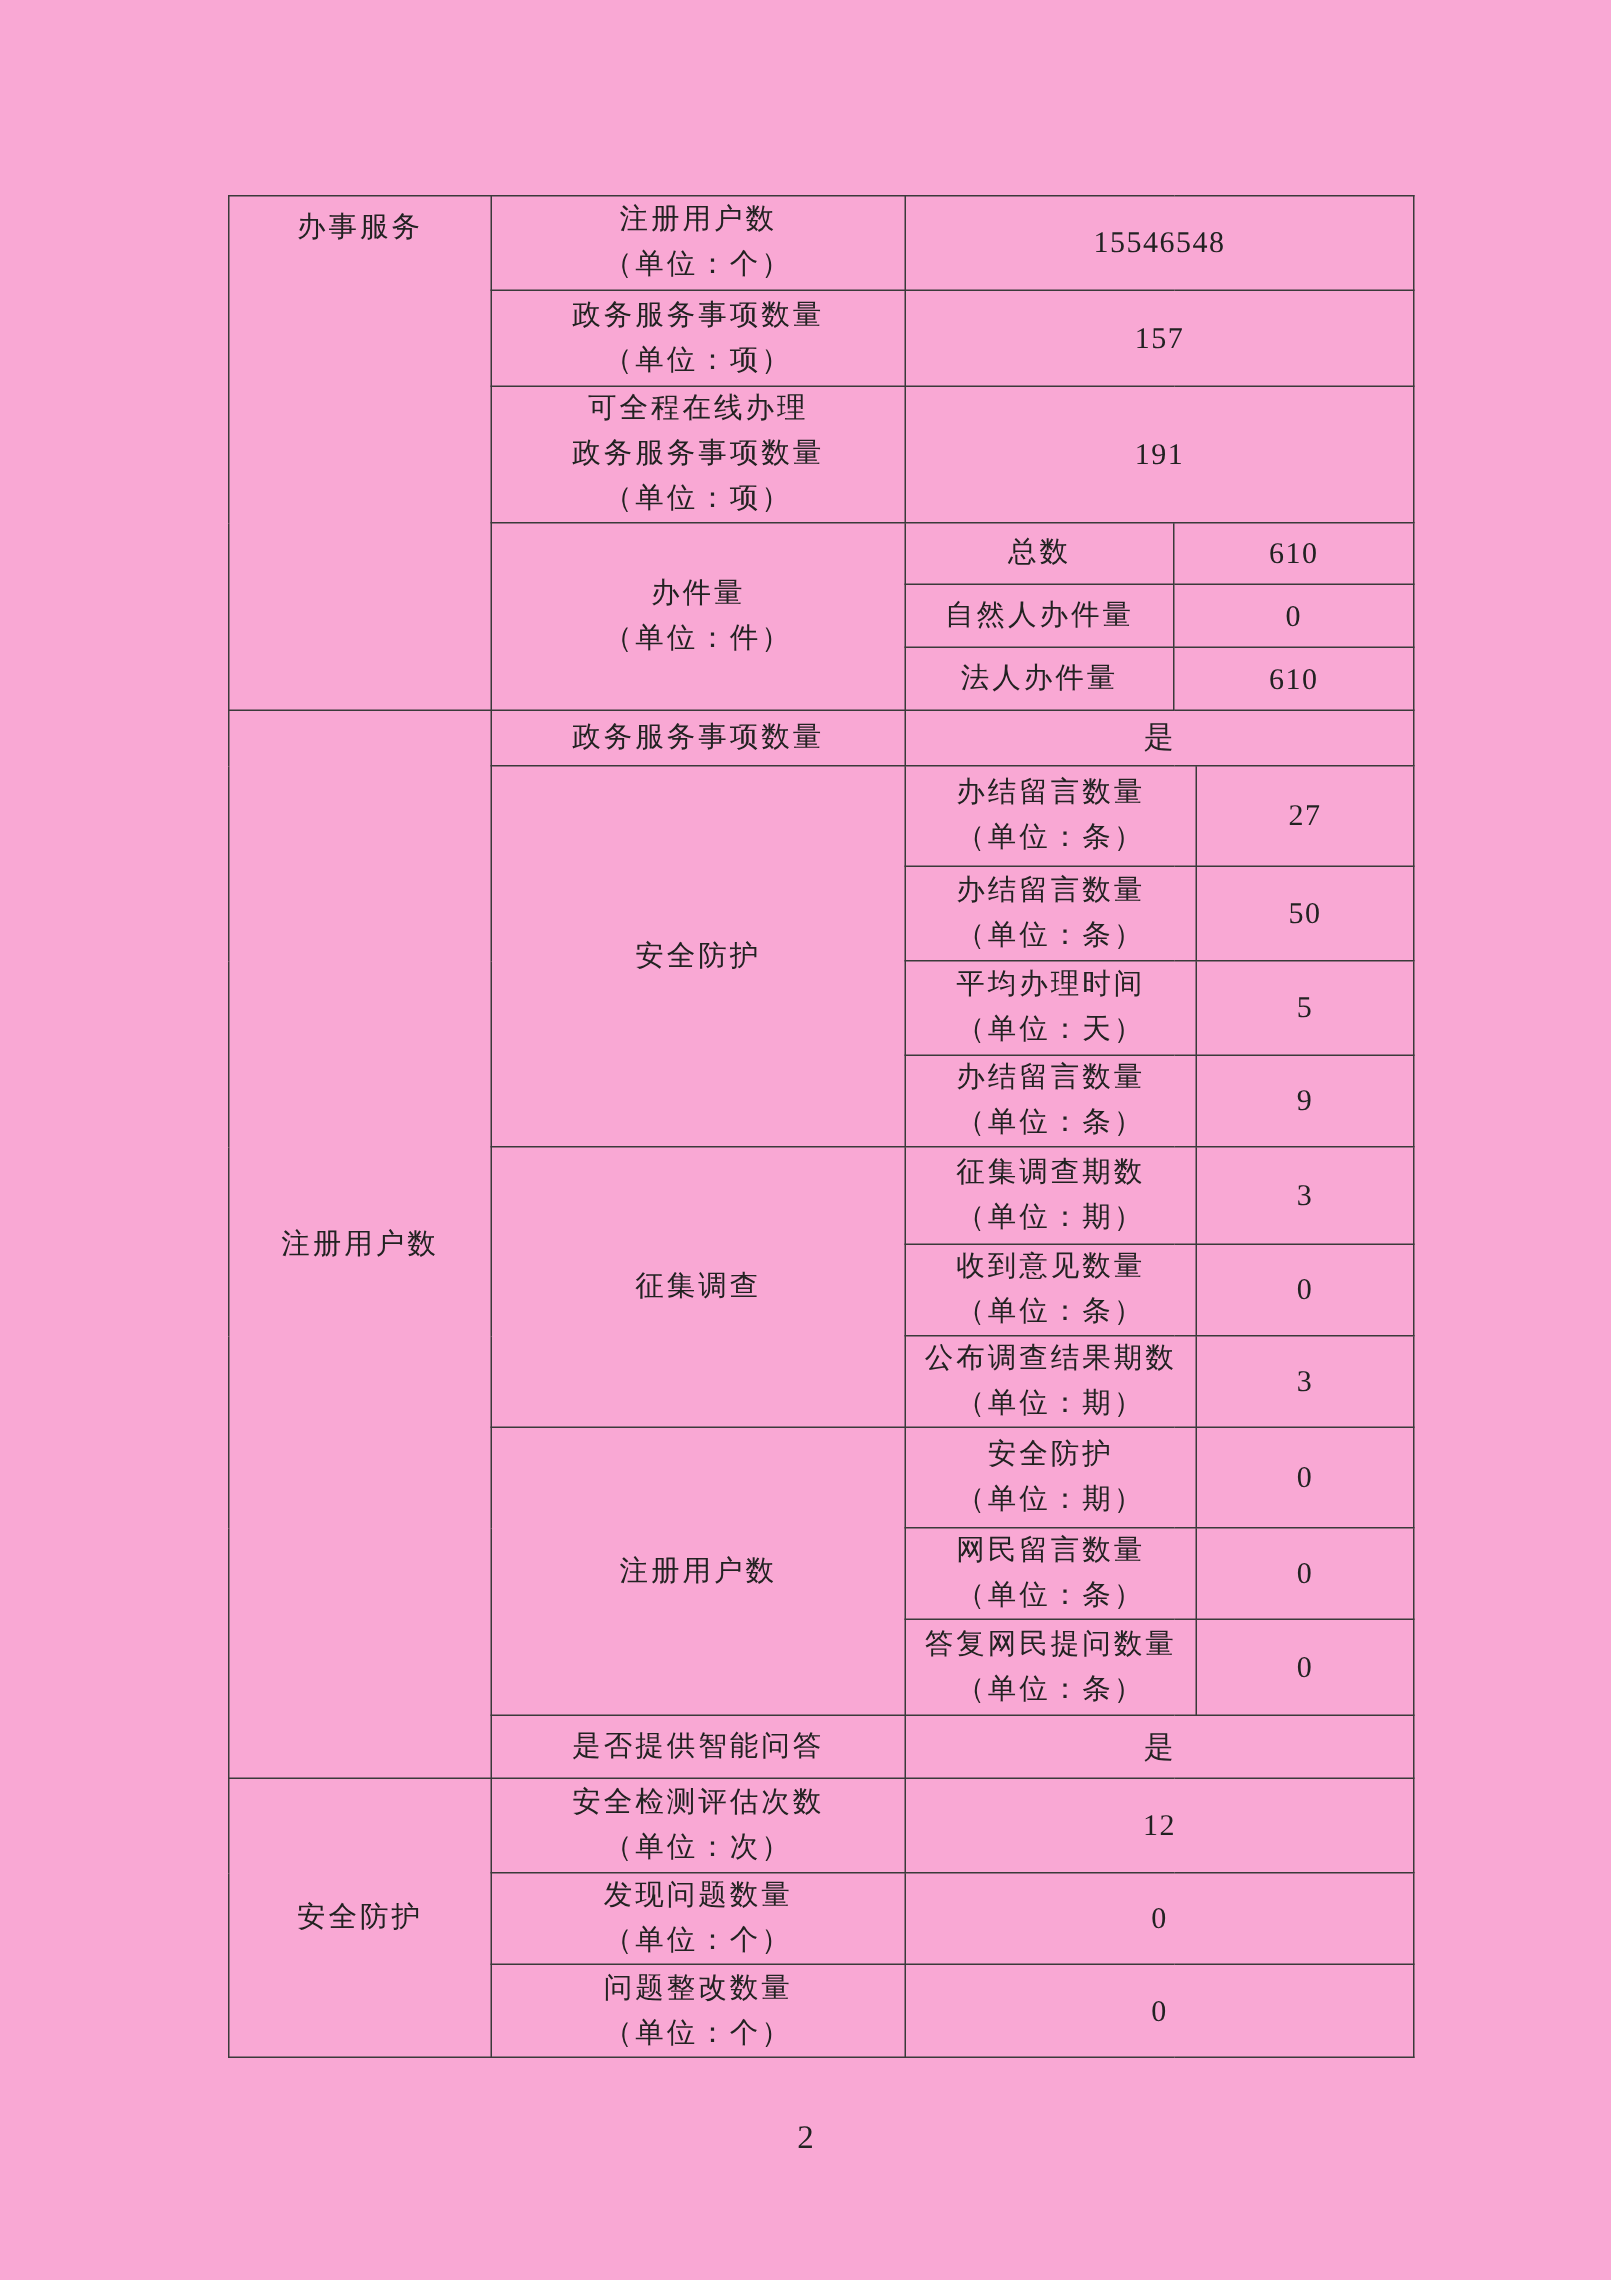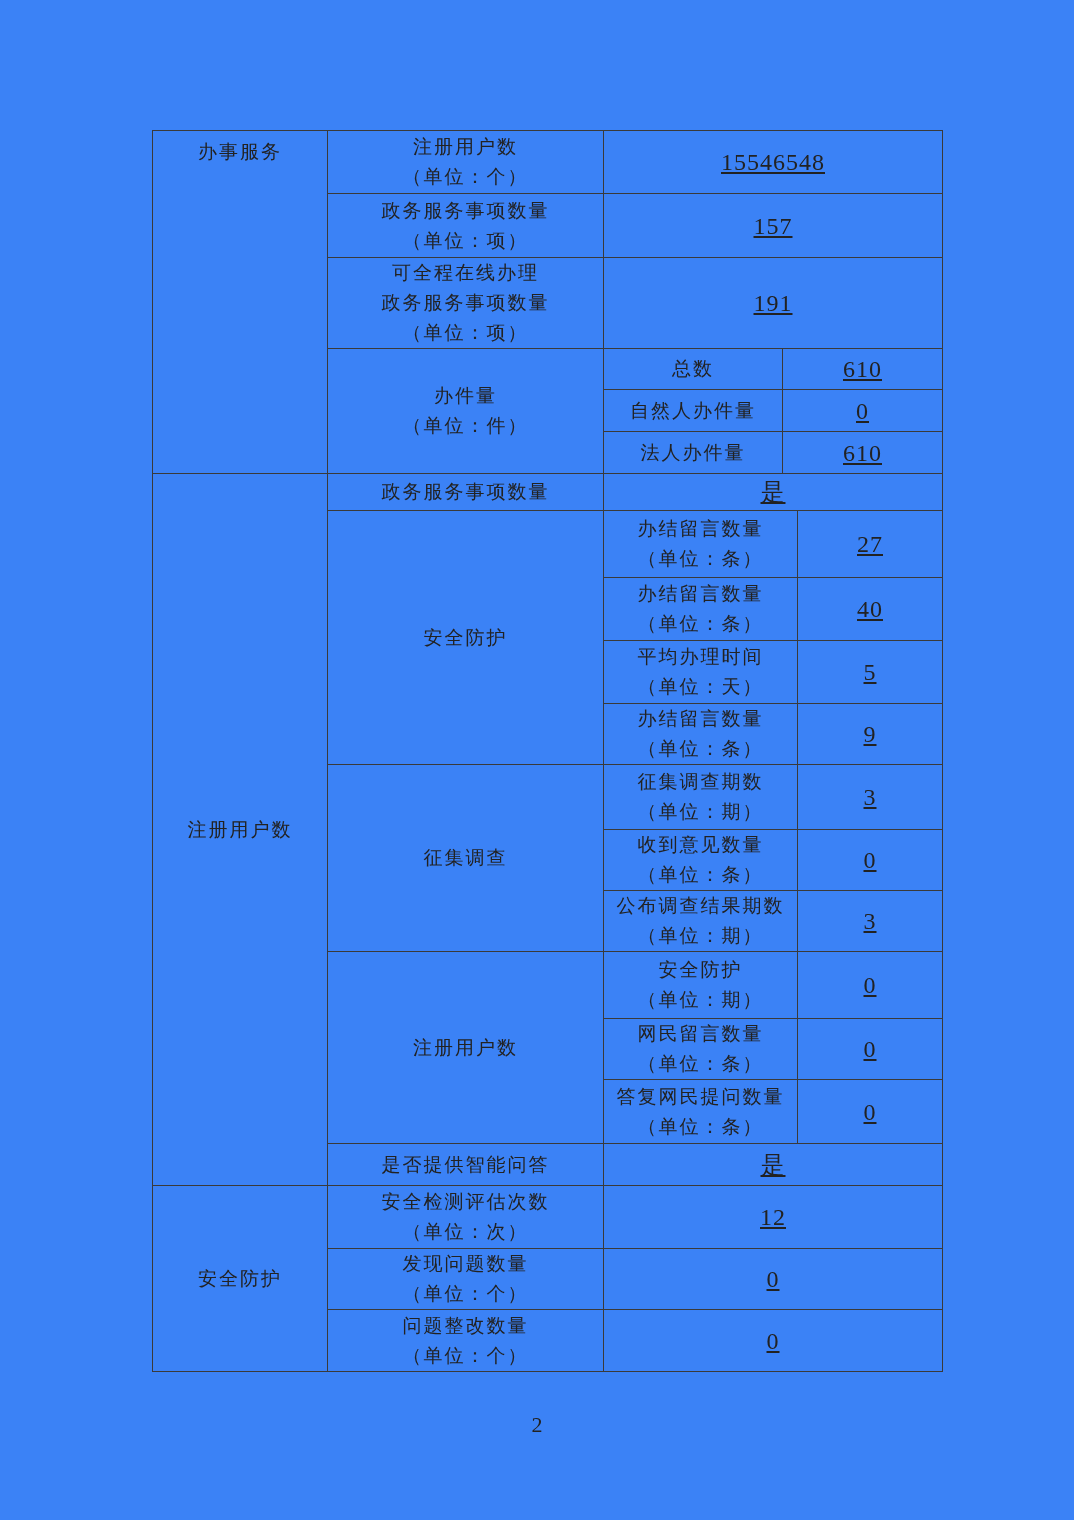--- a/index.html
+++ b/index.html
@@ -1,20 +1,20 @@
 <!DOCTYPE html>
 <html><head>
 <meta charset="utf-8">
 <style>
   html,body{margin:0;padding:0;background:#ffffff;}
   .page{
     position:relative;
     width:1074px;
     height:1520px;
-    background:#3b82f6;
+    background:#f9a8d4;
     font-family:"Liberation Serif","DejaVu Serif",serif;
     color:#222222;
     overflow:hidden;
   }
   table.report{
     position:absolute;
     left:152px;
     top:130px;
     width:790px;
     border-collapse:collapse;
@@ -25,21 +25,21 @@
     text-align:center;
     vertical-align:middle;
     font-size:19px;
     letter-spacing:2px;
     line-height:30px;
     padding:0;
     overflow:hidden;
   }
   td.group{font-size:19px;}
   td.group-top{vertical-align:top;padding-top:6px;}
-  td.val{font-size:24px;letter-spacing:1px;text-decoration:underline;}
+  td.val{font-size:20px;letter-spacing:1px;}
   .line{display:block;}
   .page-number{
     position:absolute;
     left:0;
     top:1412px;
     width:100%;
     text-align:center;
     font-size:22px;
     letter-spacing:0;
   }
@@ -114,21 +114,21 @@
           <span class="line">办结留言数量</span>
           <span class="line">（单位：条）</span>
         </td>
         <td class="val">27</td>
       </tr>
       <tr style="height:63px">
         <td colspan="2">
           <span class="line">办结留言数量</span>
           <span class="line">（单位：条）</span>
         </td>
-        <td class="val">40</td>
+        <td class="val">50</td>
       </tr>
       <tr style="height:63px">
         <td colspan="2">
           <span class="line">平均办理时间</span>
           <span class="line">（单位：天）</span>
         </td>
         <td class="val">5</td>
       </tr>
       <tr style="height:60px">
         <td colspan="2">

